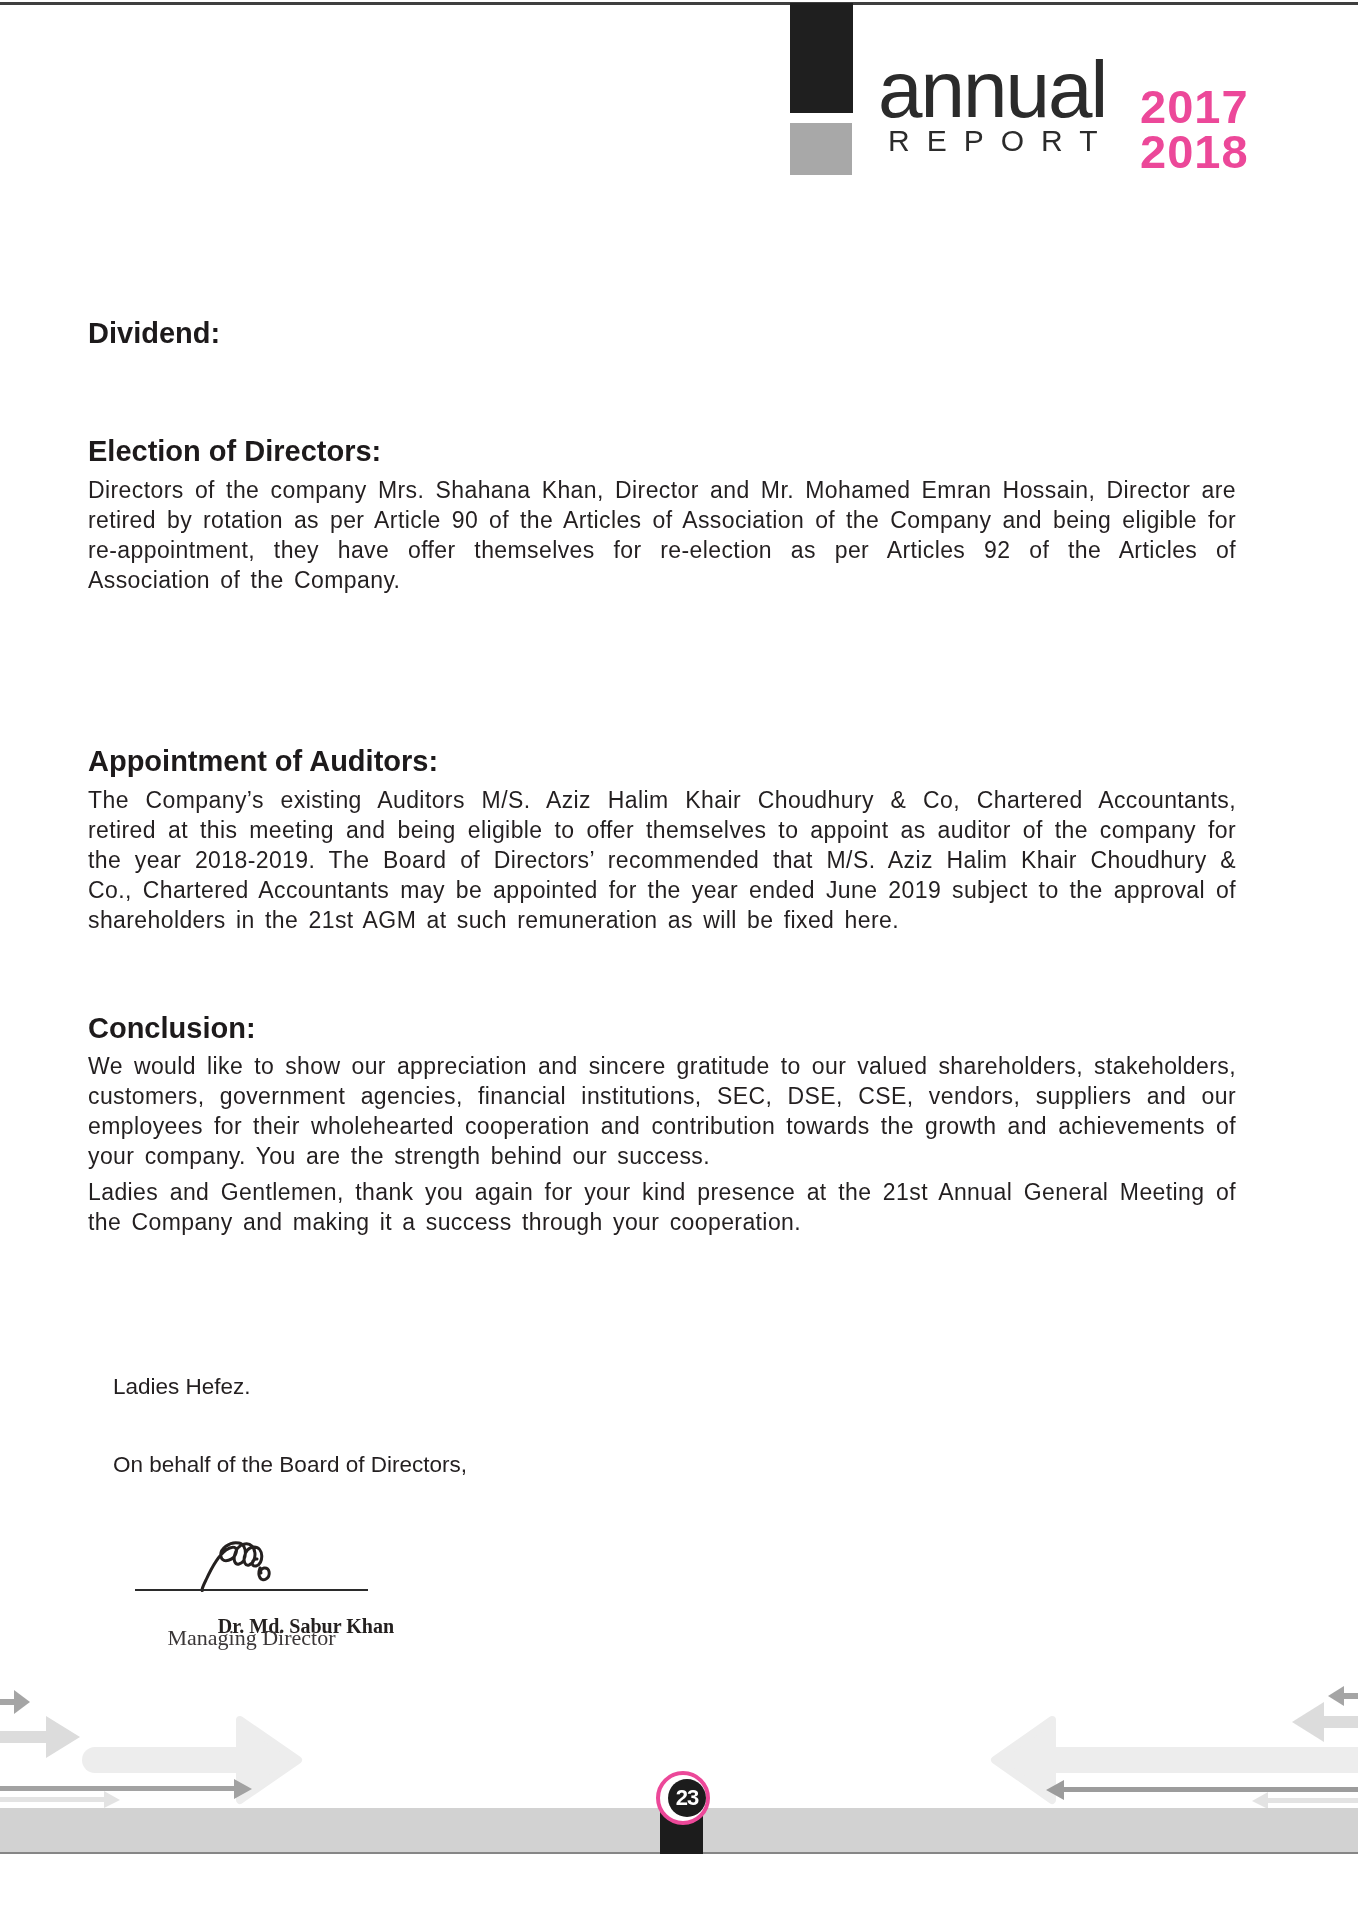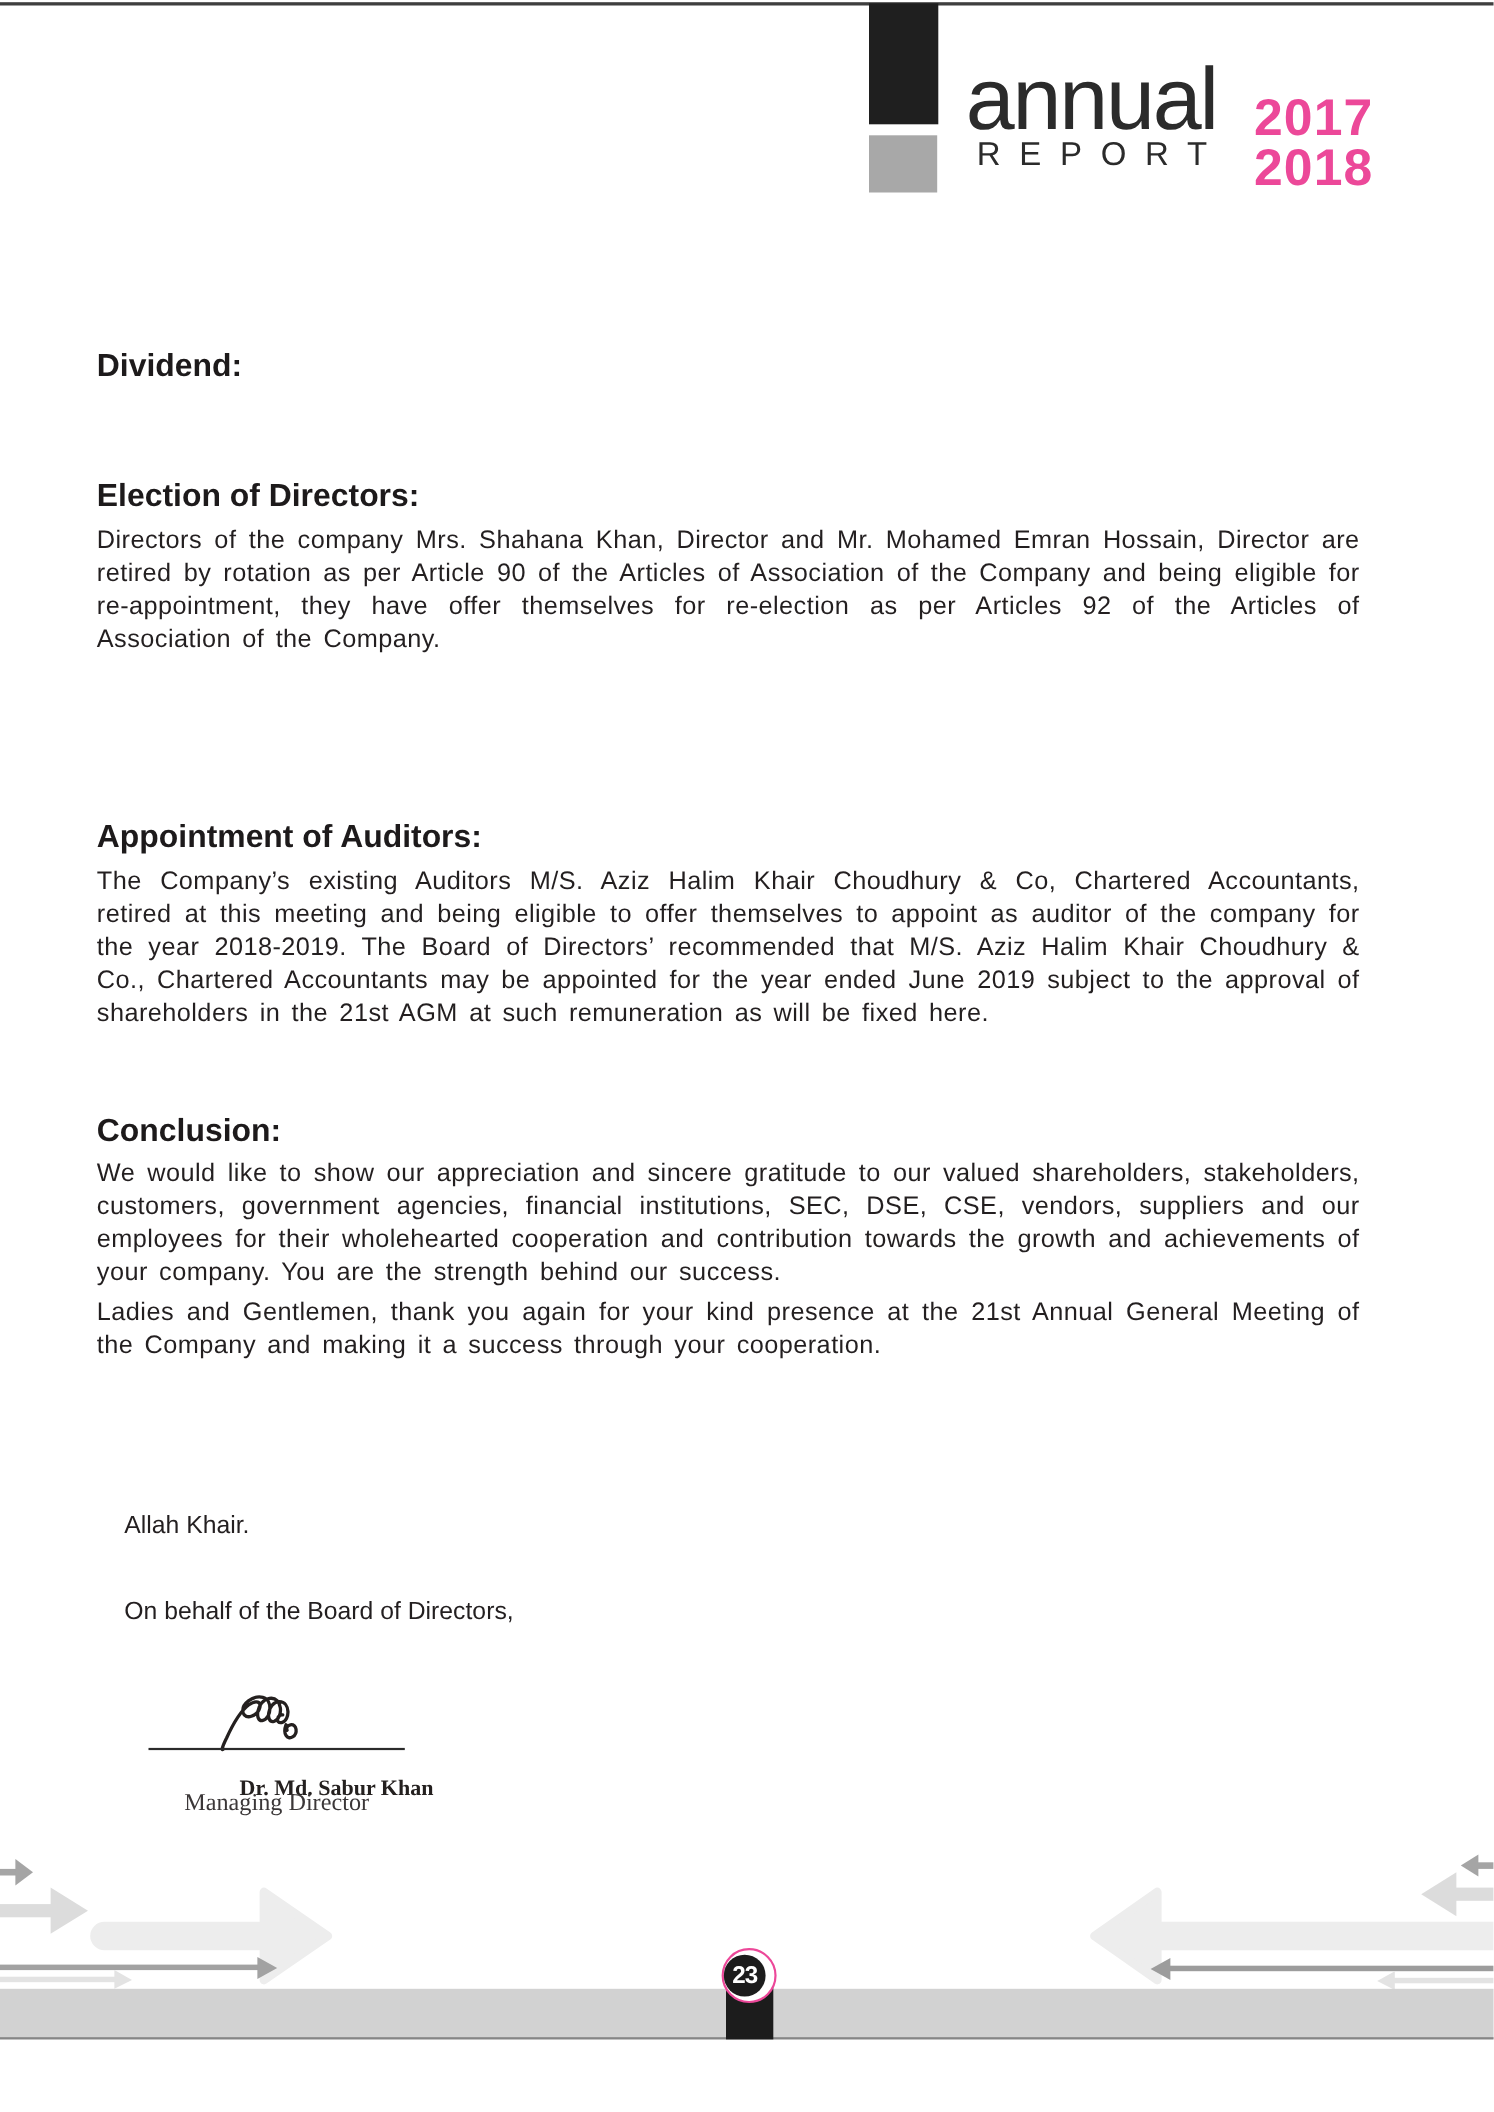--- a/index.html
+++ b/index.html
@@ -54,22 +54,22 @@
   }
   
   .footer-arrows{position:absolute;left:0;top:1680px;}
   .foot-band{
     position:absolute;left:0;top:1808px;width:1358px;height:44px;
     background:#d2d2d2;border-bottom:2px solid #868686;
   }
   .foot-bar{position:absolute;left:660px;top:1801px;width:43px;height:53px;background:#1c1c1c;}
   .page-badge{
     position:absolute;left:656px;top:1771px;width:46px;height:46px;
-    background:#ffffff;border:2px solid #ec4899;border-radius:50%;
-    display:flex;align-items:center;justify-content:flex-start;
+    background:#ffffff;border:4px solid #ec4899;border-radius:50%;
+    display:flex;align-items:center;justify-content:flex-end;
   }
   .page-badge-inner{
     width:38px;height:38px;background:#1c1c1c;border-radius:50%;
     display:flex;align-items:center;justify-content:center;
     color:#ffffff;font-size:22px;font-weight:700;letter-spacing:-1px;
   }
 </style>
 </head>
 <body>
 
@@ -90,21 +90,21 @@
   <h2 class="sh" style="top:438px">Election of Directors:</h2>
   <p class="bp" style="top:475px">Directors of the company Mrs. Shahana Khan, Director and Mr. Mohamed Emran Hossain, Director are retired by rotation as per Article 90 of the Articles of Association of the Company and being eligible for re-appointment, they have offer themselves for re-election as per Articles 92 of the Articles of Association of the Company.</p>
 
   <h2 class="sh" style="top:748px">Appointment of Auditors:</h2>
   <p class="bp" style="top:785px">The Company’s existing Auditors M/S. Aziz Halim Khair Choudhury &amp; Co, Chartered Accountants, retired at this meeting and being eligible to offer themselves to appoint as auditor of the company for the year 2018-2019. The Board of Directors’ recommended that M/S. Aziz Halim Khair Choudhury &amp; Co., Chartered Accountants may be appointed for the year ended June 2019 subject to the approval of shareholders in the 21st AGM at such remuneration as will be fixed here.</p>
 
   <h2 class="sh" style="top:1015px">Conclusion:</h2>
   <p class="bp" style="top:1051px">We would like to show our appreciation and sincere gratitude to our valued shareholders, stakeholders, customers, government agencies, financial institutions, SEC, DSE, CSE, vendors, suppliers and our employees for their wholehearted cooperation and contribution towards the growth and achievements of your company. You are the strength behind our success.</p>
   <p class="bp" style="top:1177px">Ladies and Gentlemen, thank you again for your kind presence at the 21st Annual General Meeting of the Company and making it a success through your cooperation.</p>
 
-  <p class="so" style="top:1374px">Allah Khair.</p>
+  <p class="so" style="top:1374px">Ladies Hefez.</p>
   <p class="so" style="top:1452px">On behalf of the Board of Directors,</p>
 
   <svg class="sig-scribble" width="90" height="56" viewBox="0 0 90 56">
     <path d="M3,52 C1,54 2,50 6,42 C11,31 18,18 26,12 C33,7 38,9 36,15 C34,22 23,26 21,19 C19,11 30,3 39,5 C48,7 47,24 39,26 C31,28 33,8 45,6 C57,4 58,24 49,27 C41,29 43,9 54,9 C64,9 64,26 56,28 C50,29 52,20 57,21" fill="none" stroke="#24201f" stroke-width="3" stroke-linecap="round" stroke-linejoin="round"></path>
     <path d="M60,30 C57,38 61,44 66,41 C71,38 70,29 64,30 C61,30.5 60,33 61,35" fill="none" stroke="#24201f" stroke-width="3" stroke-linecap="round"></path>
   </svg>
   <div class="sig-line"></div>
   <p class="sig-name">Dr. Md. Sabur Khan</p>
   <p class="sig-title">Managing Director</p>
 

